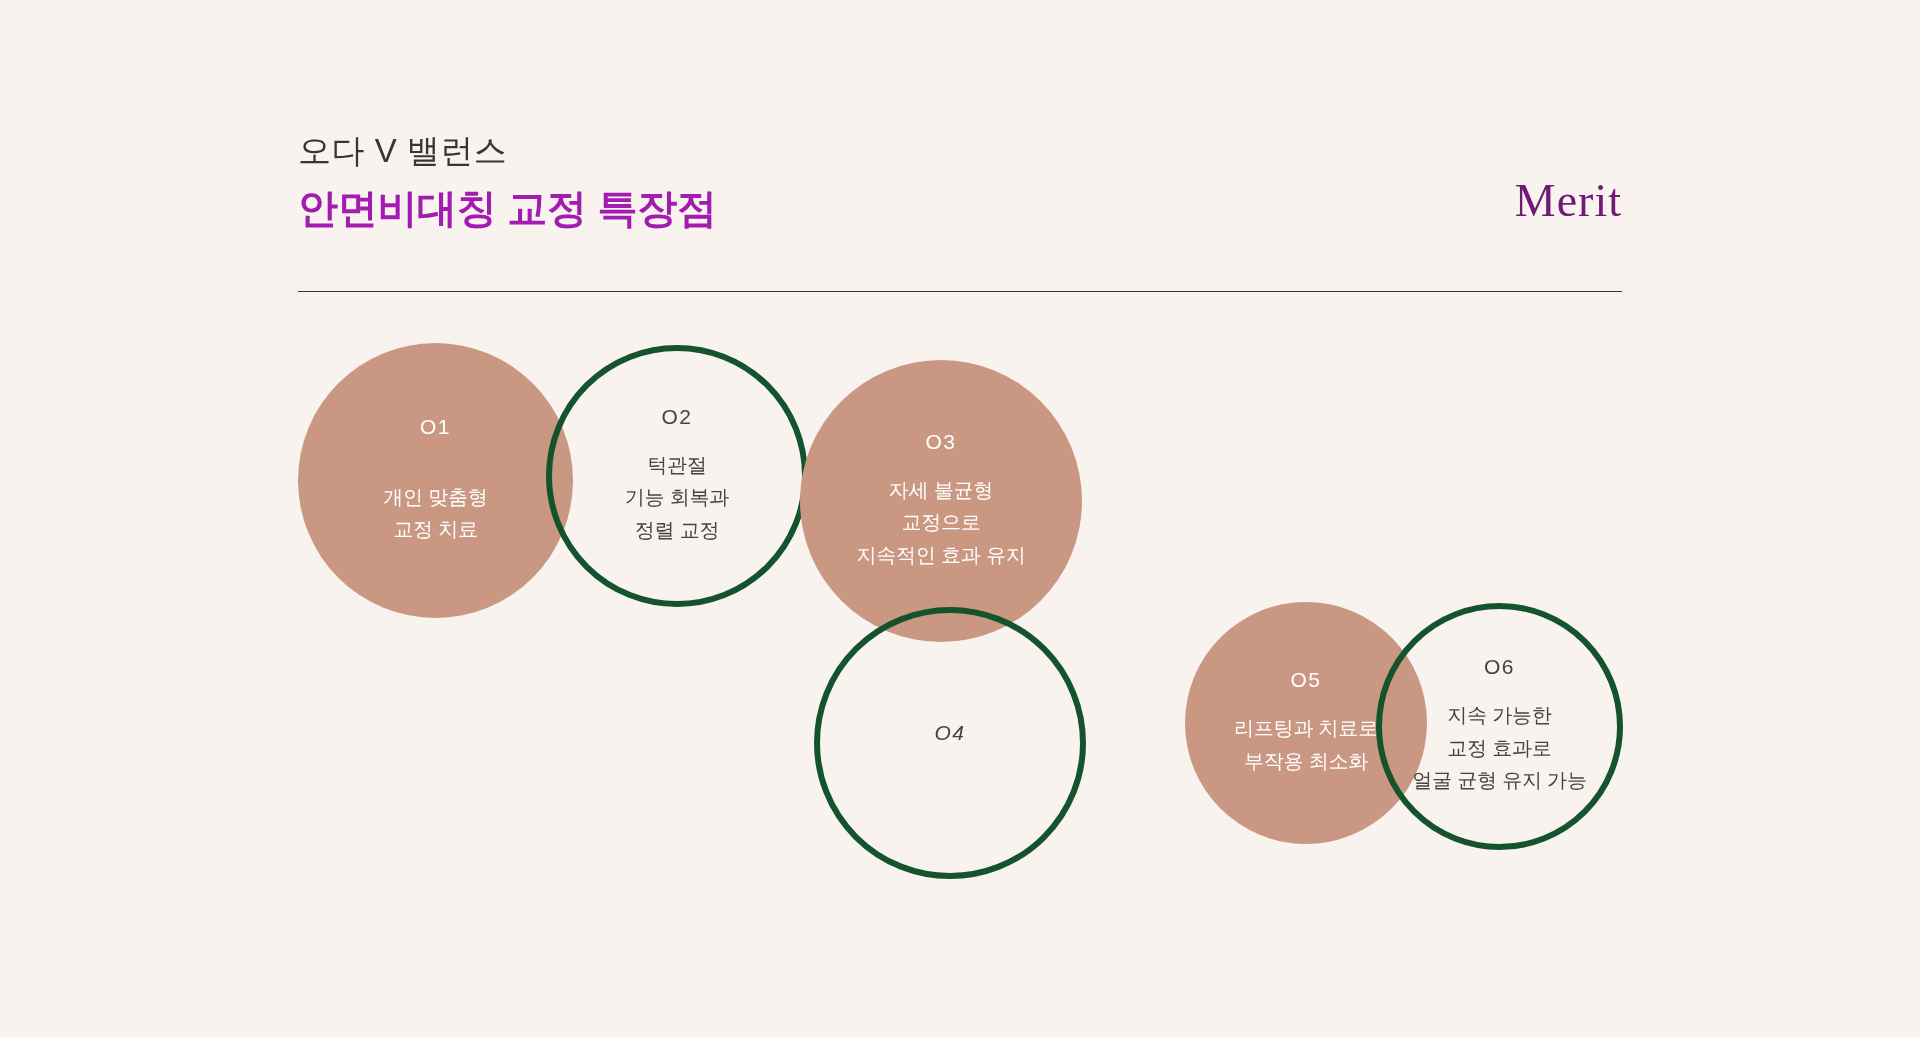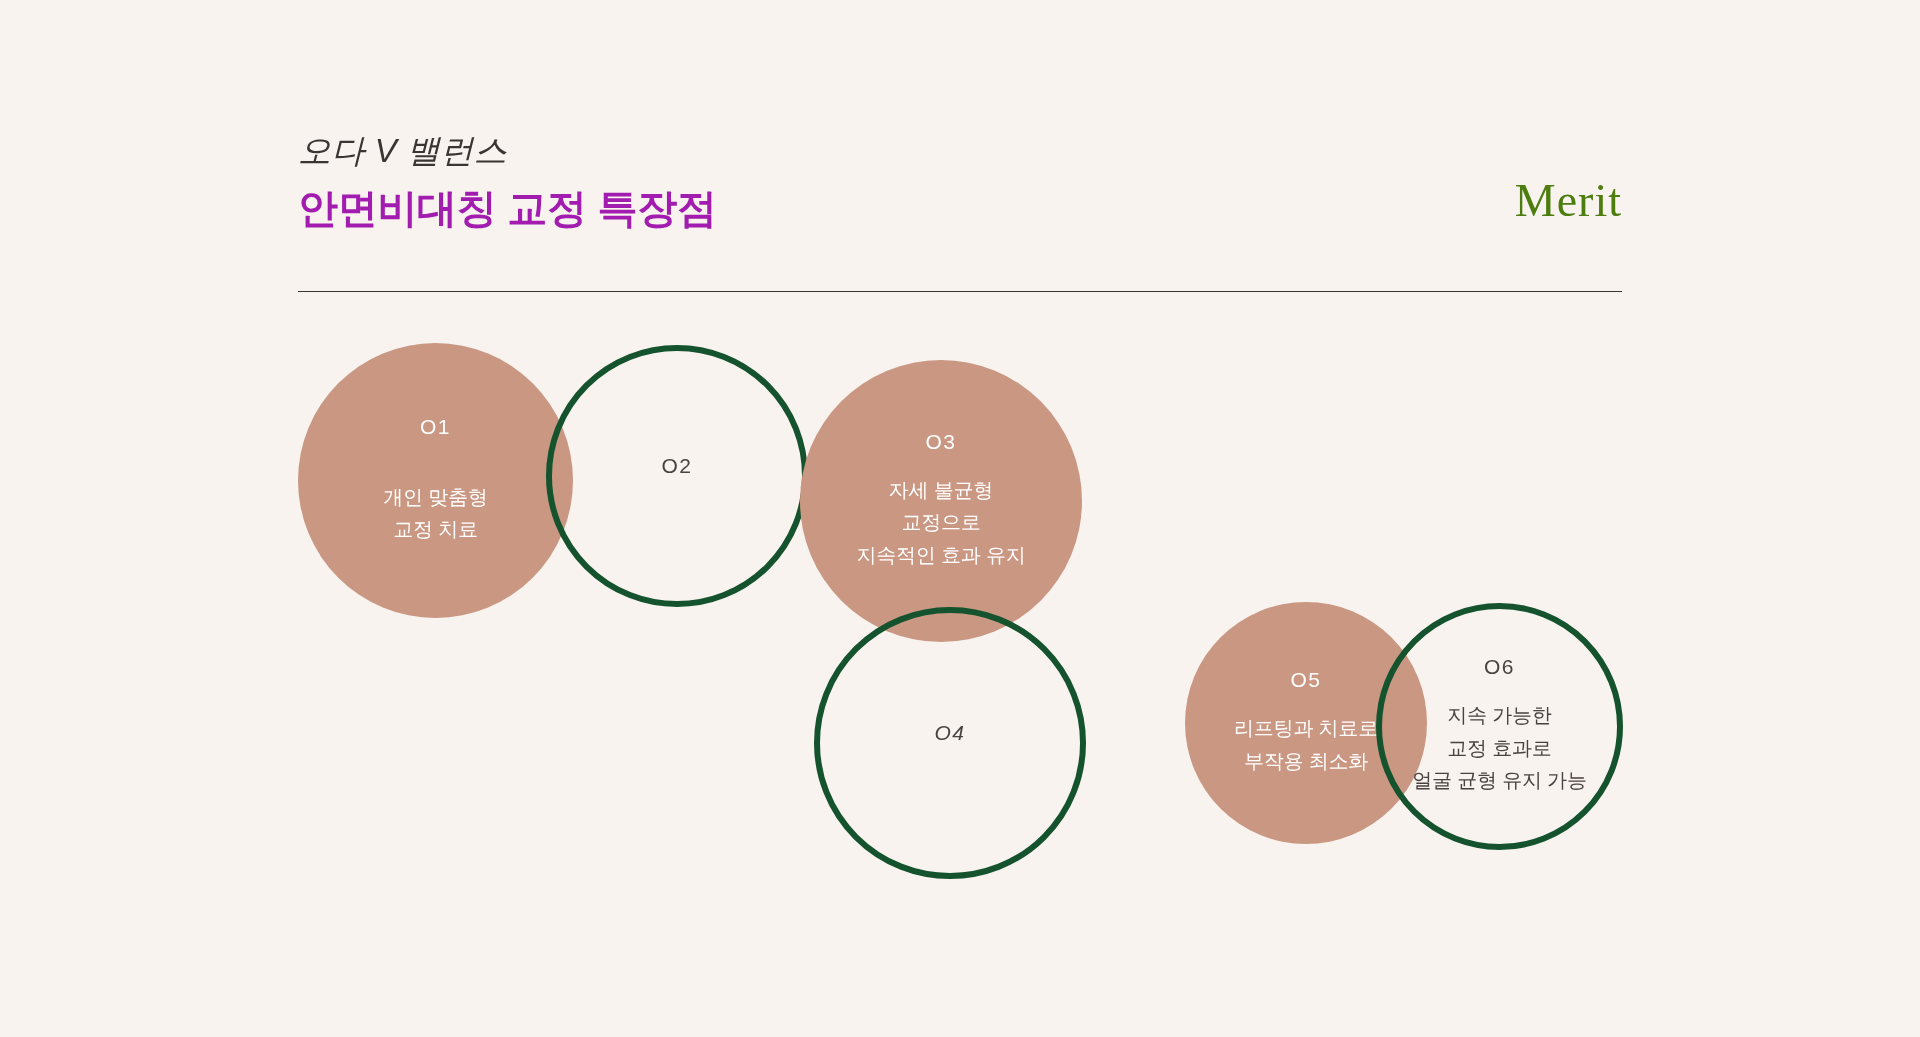--- a/index.html
+++ b/index.html
@@ -27,40 +27,39 @@
     top: 130px;
     width: 1324px;
   }
   .eyebrow {
     font-size: 33px;
     font-weight: 300;
     letter-spacing: 0.5px;
     color: #3A3533;
     line-height: 1.25;
     white-space: nowrap;
-    font-style: italic;
   }
   .headline {
     font-size: 40px;
     font-weight: 700;
     letter-spacing: -0.3px;
     color: #a21caf;
     line-height: 1.28;
     margin-top: 12px;
     white-space: nowrap;
   }
   .merit {
     position: absolute;
     right: 0;
     top: 48px;
     font-family: "Liberation Serif", serif;
     font-size: 46px;
     font-weight: 400;
     letter-spacing: 1px;
-    color: #4d7c0f;
+    color: #701a75;
     line-height: 1;
   }
   .divider {
     position: absolute;
     left: 298px;
     top: 291px;
     width: 1324px;
     height: 1px;
     background: #3A3330;
   }
@@ -136,20 +135,23 @@
   <div class="circles">
 
     <div class="circle filled" id="circle-1">
       <div class="num">O1</div>
       <div class="body">개인 맞춤형
 교정 치료</div>
     </div>
 
     <div class="circle outlined" id="circle-2">
       <div class="num">O2</div>
+      <div class="body">턱관절
+기능 회복과
+정렬 교정</div>
     </div>
 
     <div class="circle filled" id="circle-3">
       <div class="num">O3</div>
       <div class="body">자세 불균형
 교정으로
 지속적인 효과 유지</div>
     </div>
 
     <div class="circle outlined" id="circle-4">

